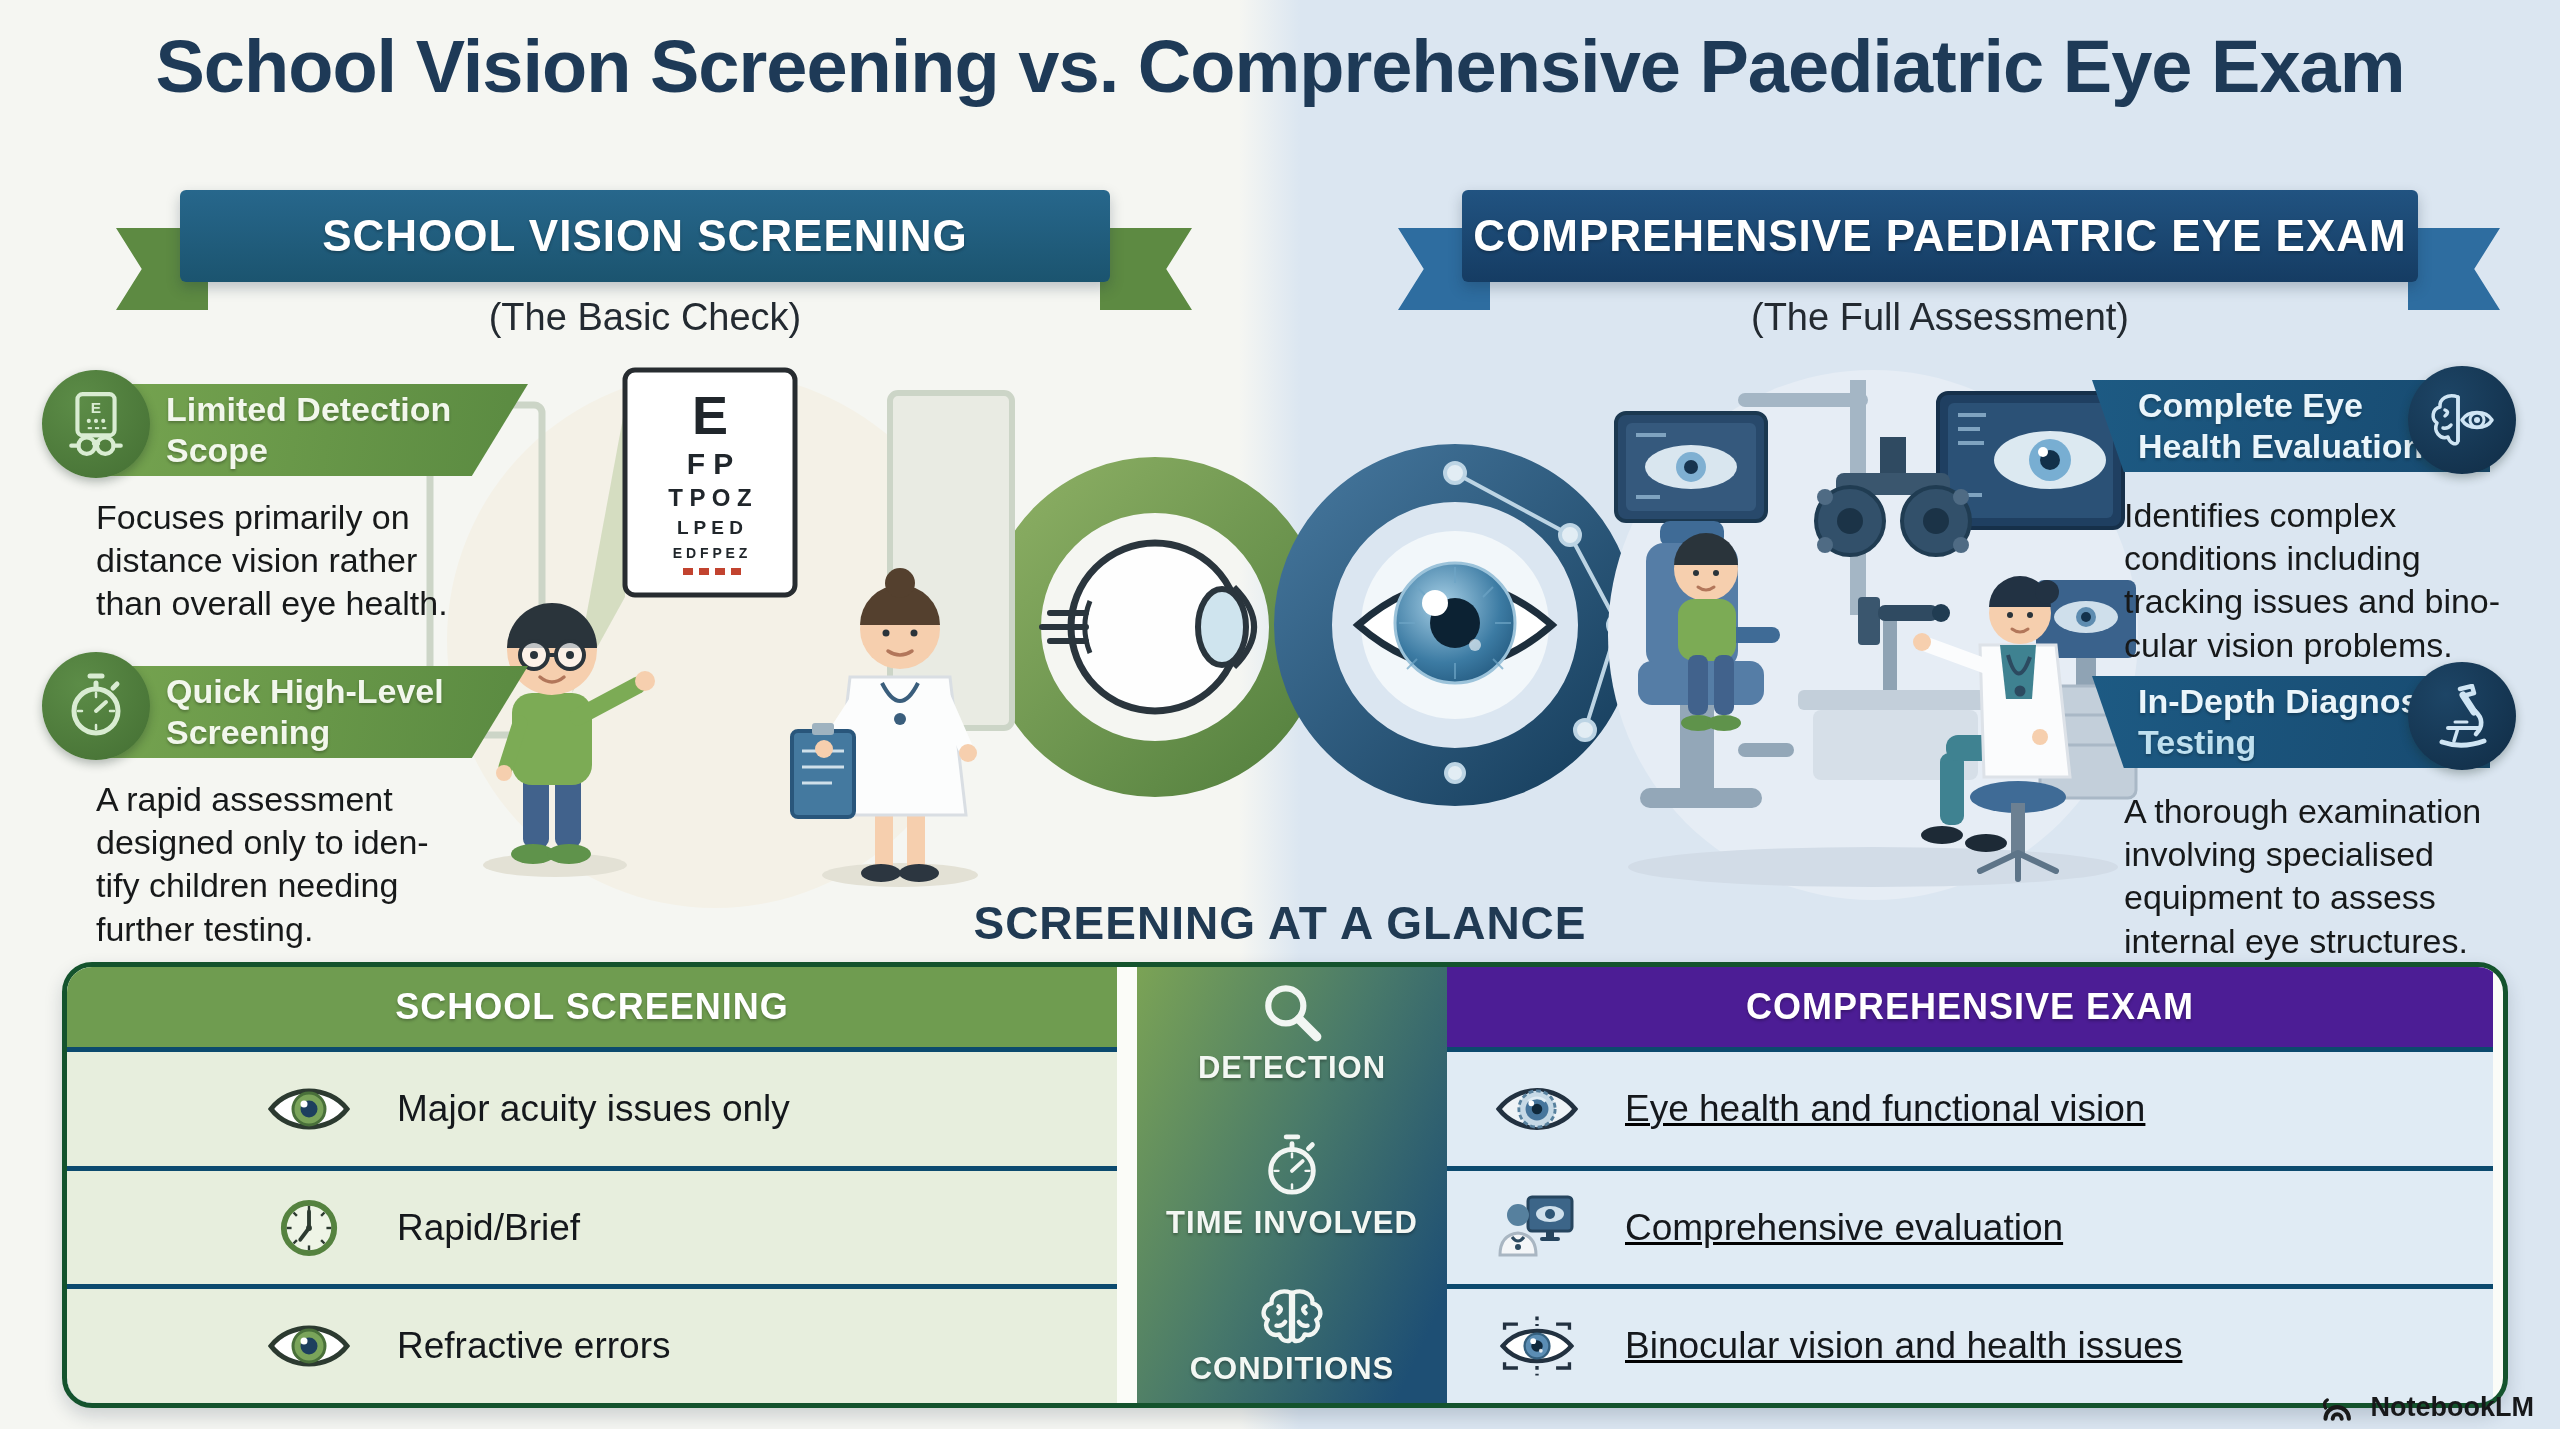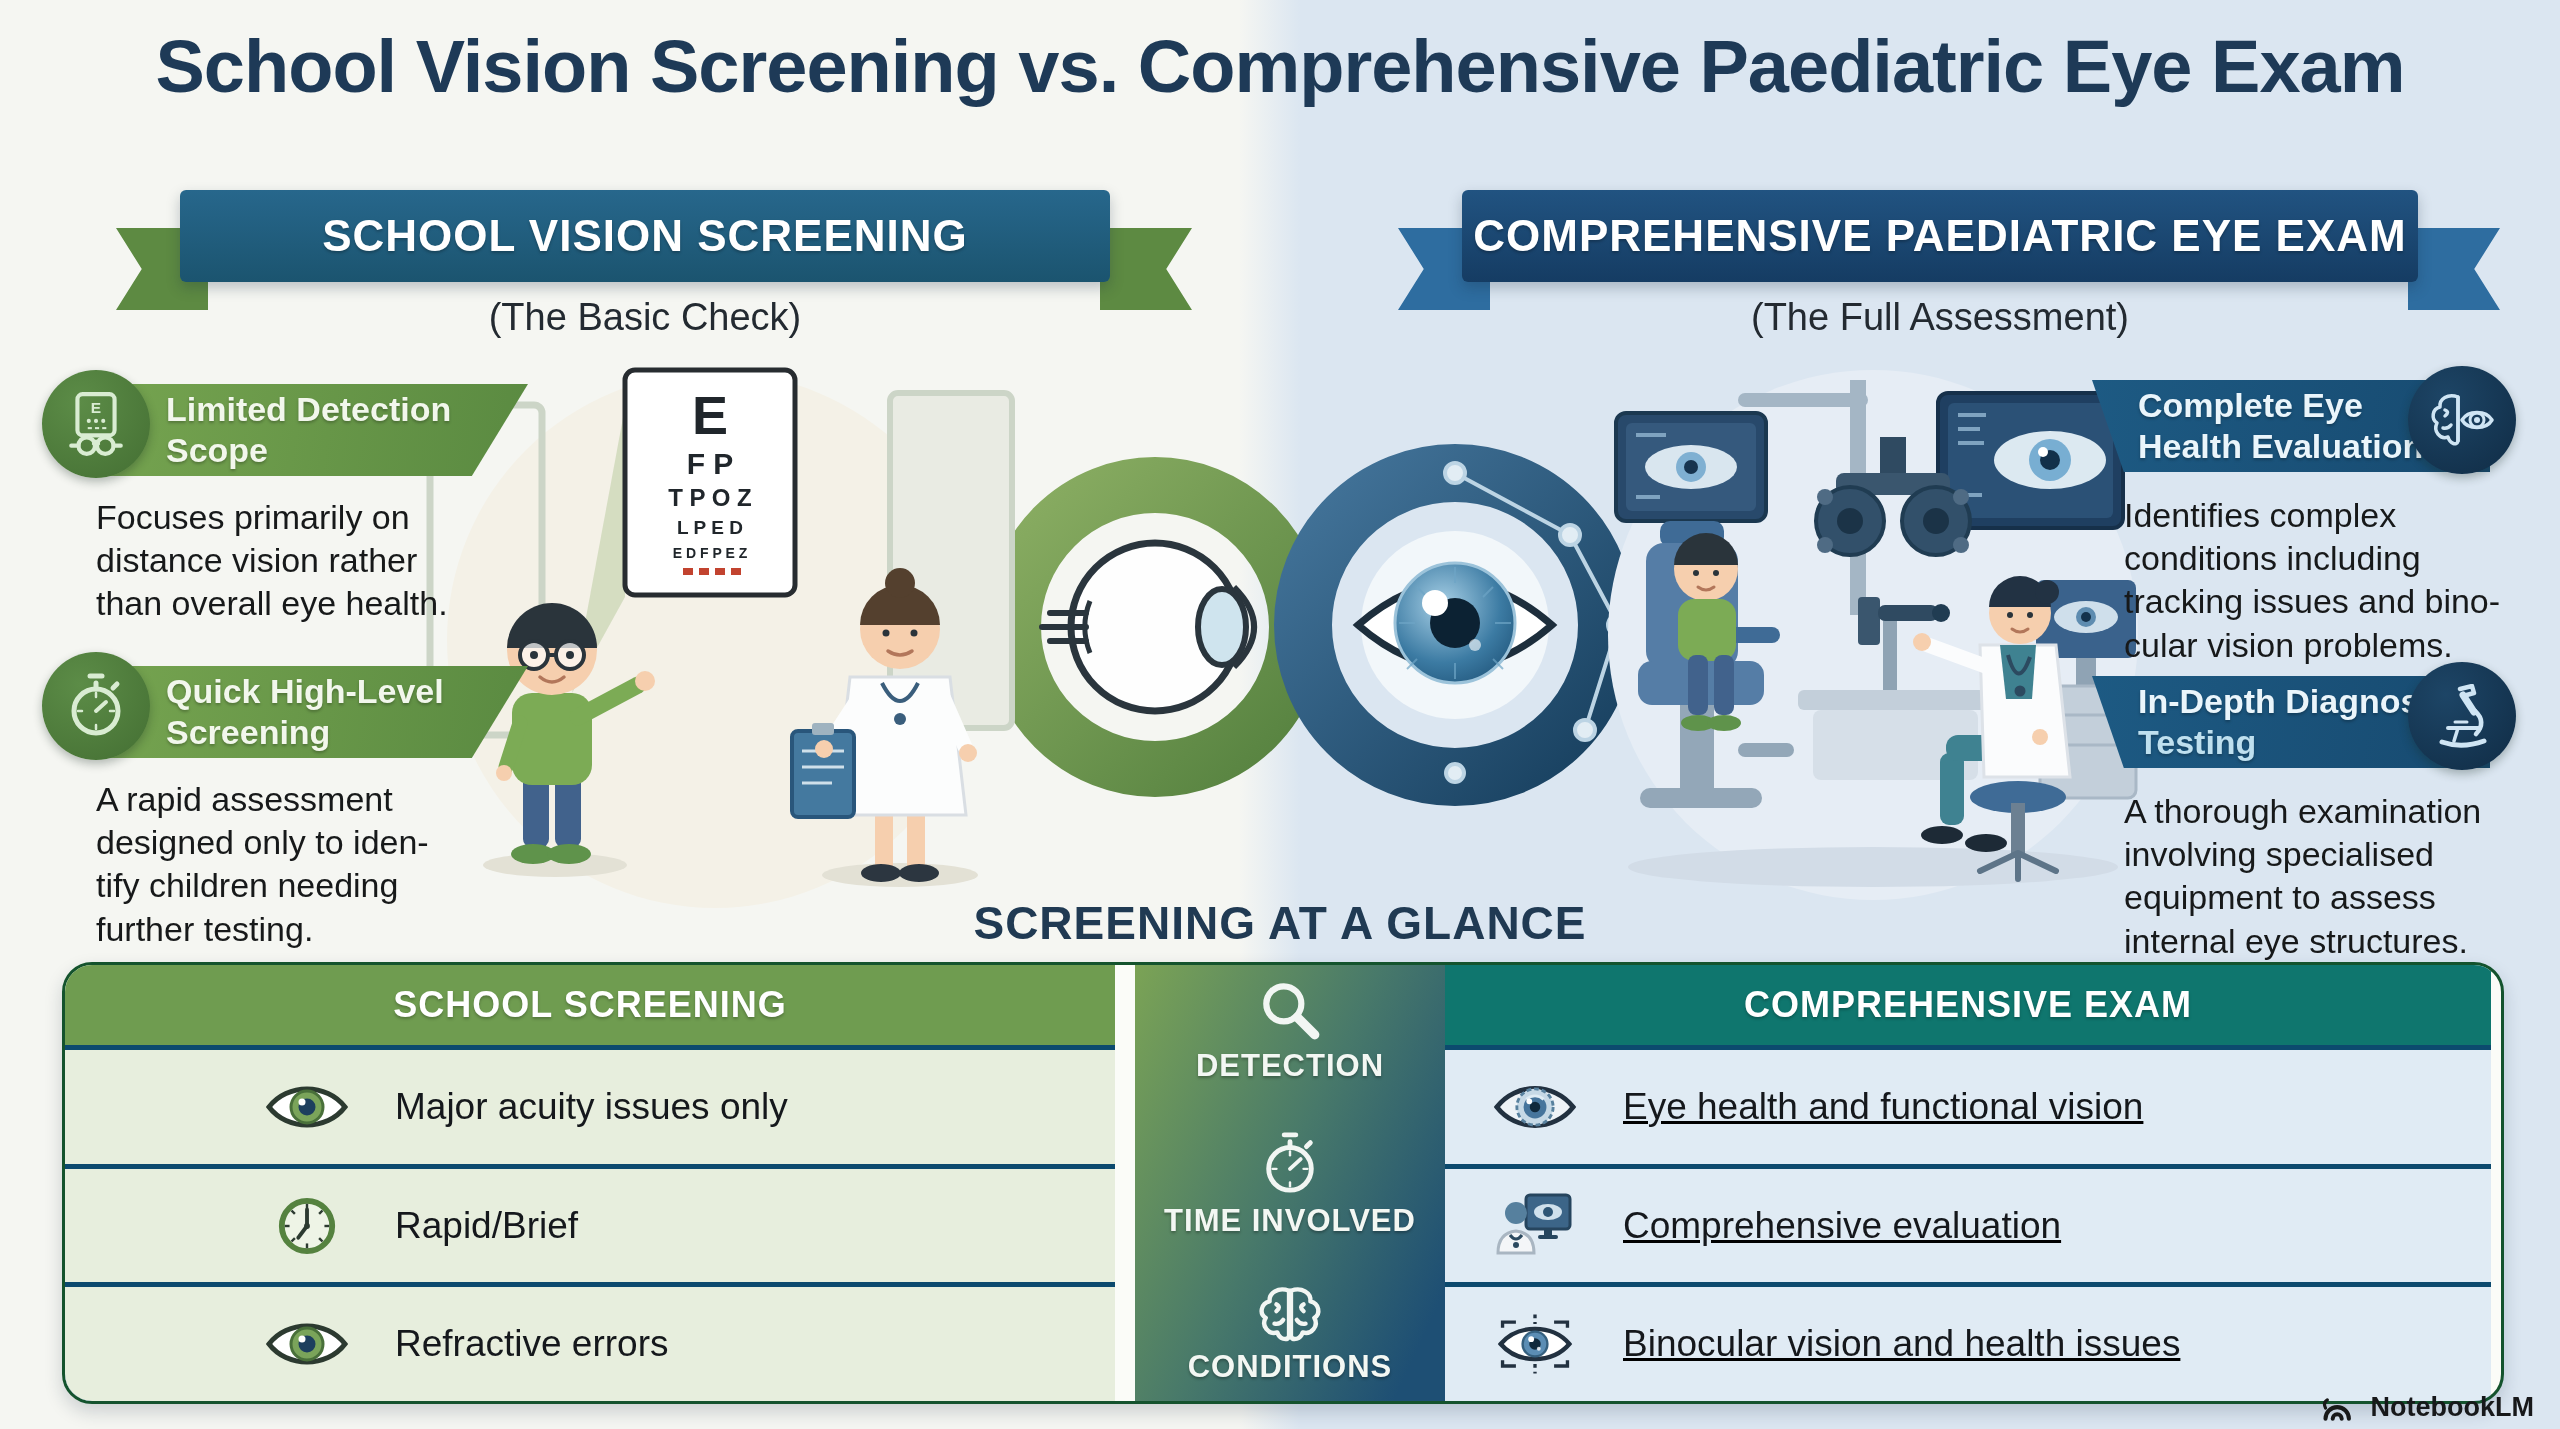--- a/index.html
+++ b/index.html
@@ -43,27 +43,27 @@
   
   .scene { position:absolute; z-index:2; }
   .infinity { position:absolute; left:930px; top:415px; z-index:1; }
 
   
   .cmp-heading { position:absolute; left:0; right:0; top:896px; text-align:center;
     font-size:46px; font-weight:bold; color:#203a53; letter-spacing:1px; z-index:4; }
 
   
   .cmp-table { position:absolute; left:62px; top:962px; width:2436px; height:436px; z-index:4;
-    border:3px solid #14532d; border-radius:30px; overflow:hidden; background:#fbfcf8;
+    border:5px solid #14532d; border-radius:30px; overflow:hidden; background:#fbfcf8;
     display:grid; grid-template-columns:1050px 330px 1046px; grid-template-rows:80px 1fr;
     box-shadow:0 8px 18px rgba(20,40,60,.18); }
   .hdr { display:flex; align-items:center; justify-content:center; color:#fff;
     font-size:36px; font-weight:bold; letter-spacing:1px; text-shadow:0 2px 3px rgba(0,0,0,.25); }
   .hdr-school { grid-column:1; grid-row:1; background:#6f9c50; }
-  .hdr-exam   { grid-column:3; grid-row:1; background:#0f766e; }
+  .hdr-exam   { grid-column:3; grid-row:1; background:#4c1d95; }
   .mid-col { grid-column:2; grid-row:1 / span 2; background:linear-gradient(115deg,#7ba355 0%,#48796a 48%,#1e4f74 90%);
     display:flex; flex-direction:column; justify-content:space-between; padding:12px 0 16px;margin-left:20px; }
   .mid-cat { display:flex; flex-direction:column; align-items:center; gap:5px; }
   .mid-label { color:#f3f7f3; font-size:31px; font-weight:bold; letter-spacing:1px; text-shadow:0 2px 3px rgba(0,0,0,.3); }
   .rows { display:flex; flex-direction:column; }
   .rows-school { grid-column:1; grid-row:2; background:#0c4a6e; }
   .rows-exam   { grid-column:3; grid-row:2; background:#0c4a6e;text-decoration:underline; }
   .row { flex:1; margin-top:5px; display:flex; align-items:center; gap:46px; }
   .row-school { background:#e7eedd; padding-left:200px; }
   .row-exam   { background:#e0ebf4; padding-left:48px; }

